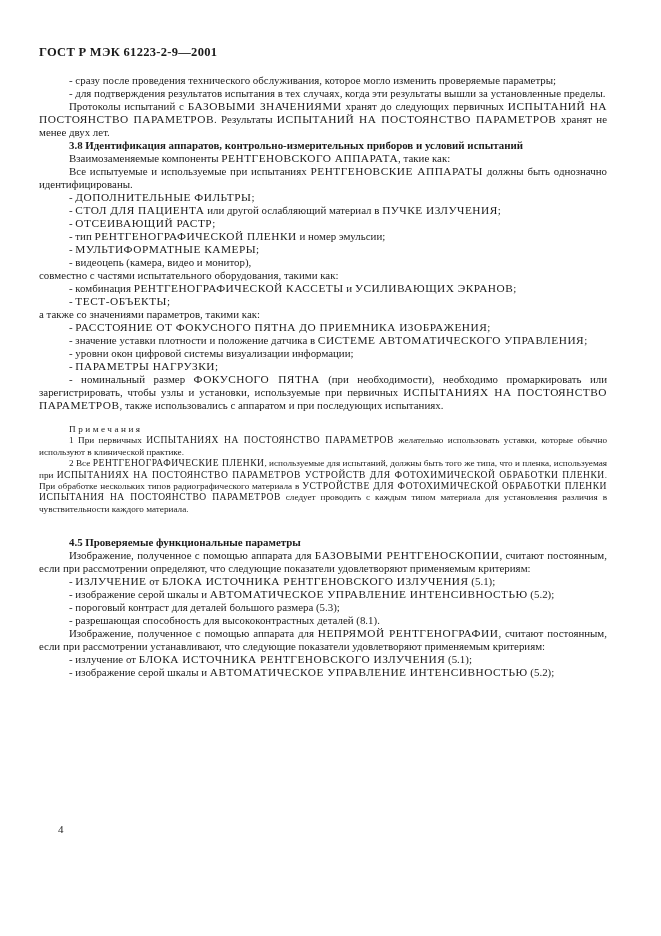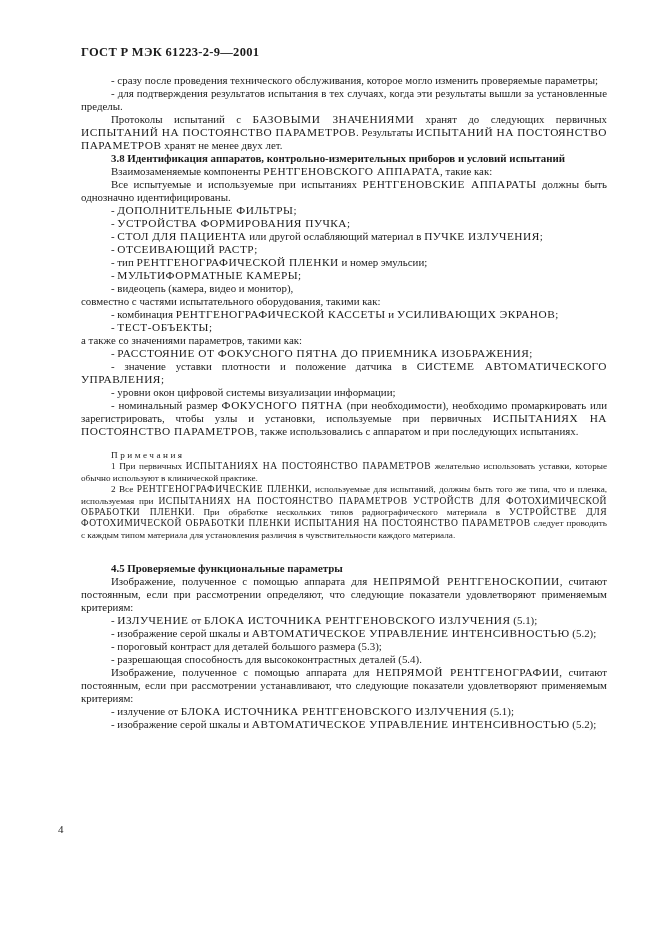--- a/index.html
+++ b/index.html
@@ -11,21 +11,21 @@
     width: 661px;
     height: 936px;
     position: relative;
     overflow: hidden;
     font-family: "Liberation Serif", "DejaVu Serif", serif;
     color: #1b1b1b;
   }
   .page {
     position: absolute;
     inset: 0;
-    padding: 45px 54px 0 81px;
+    padding: 45px 54px 0 39px;
     box-sizing: border-box;
   }
   .doc-number {
     font-weight: bold;
     font-size: 12.5px;
     line-height: 14px;
     letter-spacing: 0.3px;
     margin: 0 0 15px 0;
   }
   p {
@@ -67,43 +67,43 @@
 <div class="page">
   <p class="doc-number">ГОСТ Р МЭК 61223-2-9—2001</p>
 
   <p class="ind">- сразу после проведения технического обслуживания, которое могло изменить проверяемые параметры;</p>
   <p class="ind">- для подтверждения результатов испытания в тех случаях, когда эти результаты вышли за установленные пределы.</p>
   <p class="ind">Протоколы испытаний с <span class="term">БАЗОВЫМИ ЗНАЧЕНИЯМИ</span> хранят до следующих первичных <span class="term">ИСПЫТАНИЙ НА ПОСТОЯНСТВО ПАРАМЕТРОВ</span>. Результаты <span class="term">ИСПЫТАНИЙ НА ПОСТОЯНСТВО ПАРАМЕТРОВ</span> хранят не менее двух лет.</p>
   <p class="ind h">3.8 Идентификация аппаратов, контрольно-измерительных приборов и условий испытаний</p>
   <p class="ind">Взаимозаменяемые компоненты <span class="term">РЕНТГЕНОВСКОГО АППАРАТА</span>, такие как:</p>
   <p class="ind">Все испытуемые и используемые при испытаниях <span class="term">РЕНТГЕНОВСКИЕ АППАРАТЫ</span> должны быть однозначно идентифицированы.</p>
   <p class="ind">- <span class="term">ДОПОЛНИТЕЛЬНЫЕ ФИЛЬТРЫ</span>;</p>
-  <p class="ind">- <span class="term">УСТРОЙСТВА ФОРМИРОВАНИЯ ПУЧКА</span>;</p>
   <p class="ind">- <span class="term">СТОЛ ДЛЯ ПАЦИЕНТА</span> или другой ослабляющий материал в <span class="term">ПУЧКЕ ИЗЛУЧЕНИЯ</span>;</p>
   <p class="ind">- <span class="term">ОТСЕИВАЮЩИЙ РАСТР</span>;</p>
   <p class="ind">- тип <span class="term">РЕНТГЕНОГРАФИЧЕСКОЙ ПЛЕНКИ</span> и номер эмульсии;</p>
   <p class="ind">- <span class="term">МУЛЬТИФОРМАТНЫЕ КАМЕРЫ</span>;</p>
   <p class="ind">- видеоцепь (камера, видео и монитор),</p>
   <p>совместно с частями испытательного оборудования, такими как:</p>
   <p class="ind">- комбинация <span class="term">РЕНТГЕНОГРАФИЧЕСКОЙ КАССЕТЫ</span> и <span class="term">УСИЛИВАЮЩИХ ЭКРАНОВ</span>;</p>
   <p class="ind">- <span class="term">ТЕСТ-ОБЪЕКТЫ</span>;</p>
   <p>а также со значениями параметров, такими как:</p>
   <p class="ind">- <span class="term">РАССТОЯНИЕ ОТ ФОКУСНОГО ПЯТНА ДО ПРИЕМНИКА ИЗОБРАЖЕНИЯ</span>;</p>
   <p class="ind">- значение уставки плотности и положение датчика в <span class="term">СИСТЕМЕ АВТОМАТИЧЕСКОГО УПРАВЛЕНИЯ</span>;</p>
   <p class="ind">- уровни окон цифровой системы визуализации информации;</p>
+  <p class="ind">- <span class="term">ПАРАМЕТРЫ НАГРУЗКИ</span>;</p>
   <p class="ind">- номинальный размер <span class="term">ФОКУСНОГО ПЯТНА</span> (при необходимости), необходимо промаркировать или зарегистрировать, чтобы узлы и установки, используемые при первичных <span class="term">ИСПЫТАНИЯХ НА ПОСТОЯНСТВО ПАРАМЕТРОВ</span>, также использовались с аппаратом и при последующих испытаниях.</p>
 
   <p class="note-title">Примечания</p>
   <p class="ind note">1 При первичных <span class="term">ИСПЫТАНИЯХ НА ПОСТОЯНСТВО ПАРАМЕТРОВ</span> желательно использовать уставки, которые обычно используют в клинической практике.</p>
   <p class="ind note">2 Все <span class="term">РЕНТГЕНОГРАФИЧЕСКИЕ ПЛЕНКИ</span>, используемые для испытаний, должны быть того же типа, что и пленка, используемая при <span class="term">ИСПЫТАНИЯХ НА ПОСТОЯНСТВО ПАРАМЕТРОВ УСТРОЙСТВ ДЛЯ ФОТОХИМИЧЕСКОЙ ОБРАБОТКИ ПЛЕНКИ</span>. При обработке нескольких типов радиографического материала в <span class="term">УСТРОЙСТВЕ ДЛЯ ФОТОХИМИЧЕСКОЙ ОБРАБОТКИ ПЛЕНКИ ИСПЫТАНИЯ НА ПОСТОЯНСТВО ПАРАМЕТРОВ</span> следует проводить с каждым типом материала для установления различия в чувствительности каждого материала.</p>
 
   <p class="ind h sp">4.5 Проверяемые функциональные параметры</p>
-  <p class="ind">Изображение, полученное с помощью аппарата для <span class="term">НЕПРЯМОЙ РЕНТГЕНОСКОПИИ</span>, считают постоянным, если при рассмотрении определяют, что следующие показатели удовлетворяют применяемым критериям:</p>
+  <p class="ind">Изображение, полученное с помощью аппарата для <span class="term">БАЗОВЫМИ РЕНТГЕНОСКОПИИ</span>, считают постоянным, если при рассмотрении определяют, что следующие показатели удовлетворяют применяемым критериям:</p>
   <p class="ind">- <span class="term">ИЗЛУЧЕНИЕ</span> от <span class="term">БЛОКА ИСТОЧНИКА РЕНТГЕНОВСКОГО ИЗЛУЧЕНИЯ</span> (5.1);</p>
   <p class="ind">- изображение серой шкалы и <span class="term">АВТОМАТИЧЕСКОЕ УПРАВЛЕНИЕ ИНТЕНСИВНОСТЬЮ</span> (5.2);</p>
   <p class="ind">- пороговый контраст для деталей большого размера (5.3);</p>
-  <p class="ind">- разрешающая способность для высококонтрастных деталей (5.4).</p>
+  <p class="ind">- разрешающая способность для высококонтрастных деталей (8.1).</p>
   <p class="ind">Изображение, полученное с помощью аппарата для <span class="term">НЕПРЯМОЙ РЕНТГЕНОГРАФИИ</span>, считают постоянным, если при рассмотрении устанавливают, что следующие показатели удовлетворяют применяемым критериям:</p>
   <p class="ind">- излучение от <span class="term">БЛОКА ИСТОЧНИКА РЕНТГЕНОВСКОГО ИЗЛУЧЕНИЯ</span> (5.1);</p>
   <p class="ind">- изображение серой шкалы и <span class="term">АВТОМАТИЧЕСКОЕ УПРАВЛЕНИЕ ИНТЕНСИВНОСТЬЮ</span> (5.2);</p>
 
   <p class="page-number">4</p>
 </div>
 
 </body></html>

